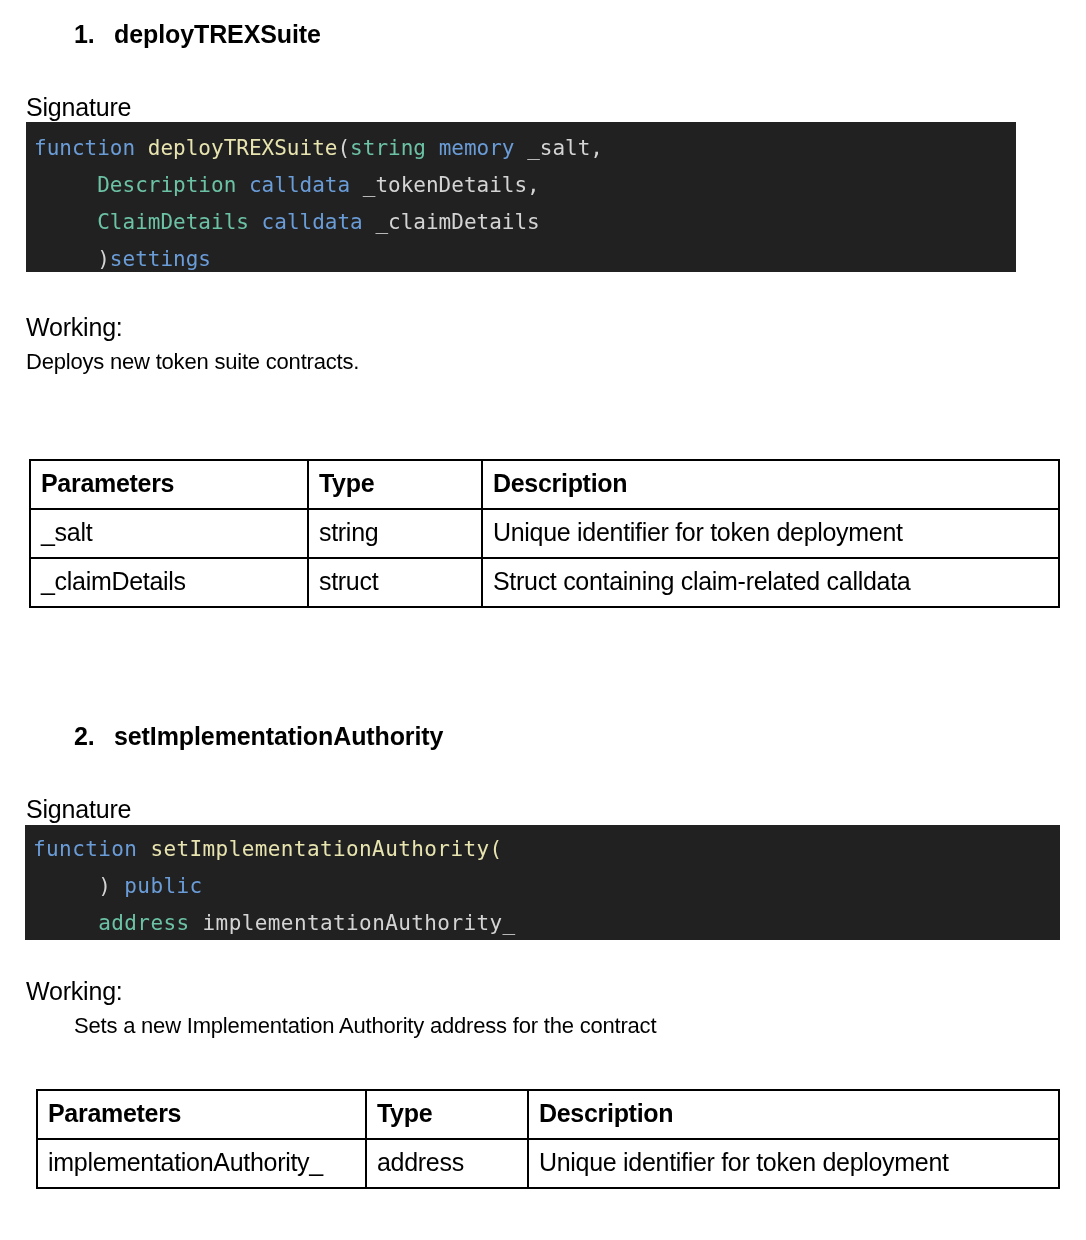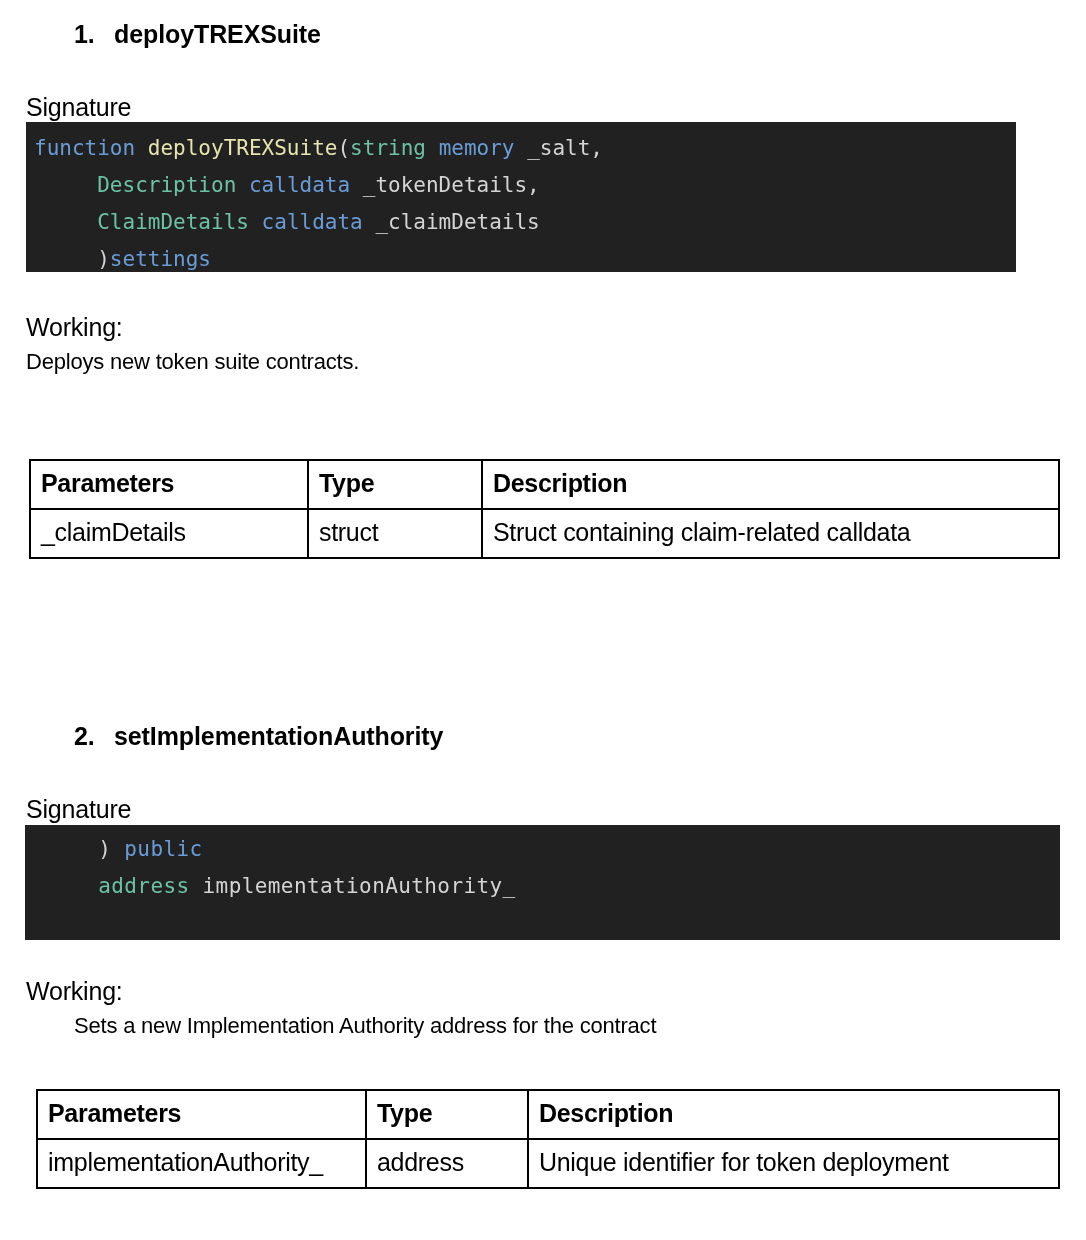--- a/index.html
+++ b/index.html
@@ -133,35 +133,41 @@
     </colgroup>
     <thead>
       <tr>
         <th>Parameters</th>
         <th>Type</th>
         <th>Description</th>
       </tr>
     </thead>
     <tbody>
       <tr>
+        <td>_salt</td>
+        <td>string</td>
+        <td>Unique identifier for token deployment</td>
+      </tr>
+      <tr>
         <td>_claimDetails</td>
         <td>struct</td>
         <td>Struct containing claim-related calldata</td>
       </tr>
     </tbody>
   </table>
 
   <div class="section-heading" style="left:74px; top:722px;">
     <span class="num">2.</span>
     <span class="ttl">setImplementationAuthority</span>
   </div>
 
   <div class="sub-heading" style="left:26px; top:795px;">Signature</div>
 
   <div class="code-block thin" id="code-2" style="left:25px; top:825px; width:1035px; height:115px; padding:6px 0 0 8px;">
+      <div class="line"><span class="tok-kw">function </span><span class="tok-fn">setImplementationAuthority(</span></div>
       <div class="line"><span class="tok-plain">     ) </span><span class="tok-kw">public</span></div>
       <div class="line"><span class="tok-plain">     </span><span class="tok-type">address</span><span class="tok-plain"> implementationAuthority_</span></div>
     </div>
 
   <div class="sub-heading" style="left:26px; top:977px;">Working:</div>
 
   <div class="body-text" style="left:26px; top:1013px;margin-left:48px;">Sets a new Implementation Authority address for the contract</div>
 
   <table class="param-table" id="table-2" style="left:36px; top:1089px; width:1022px;">
     <colgroup>

